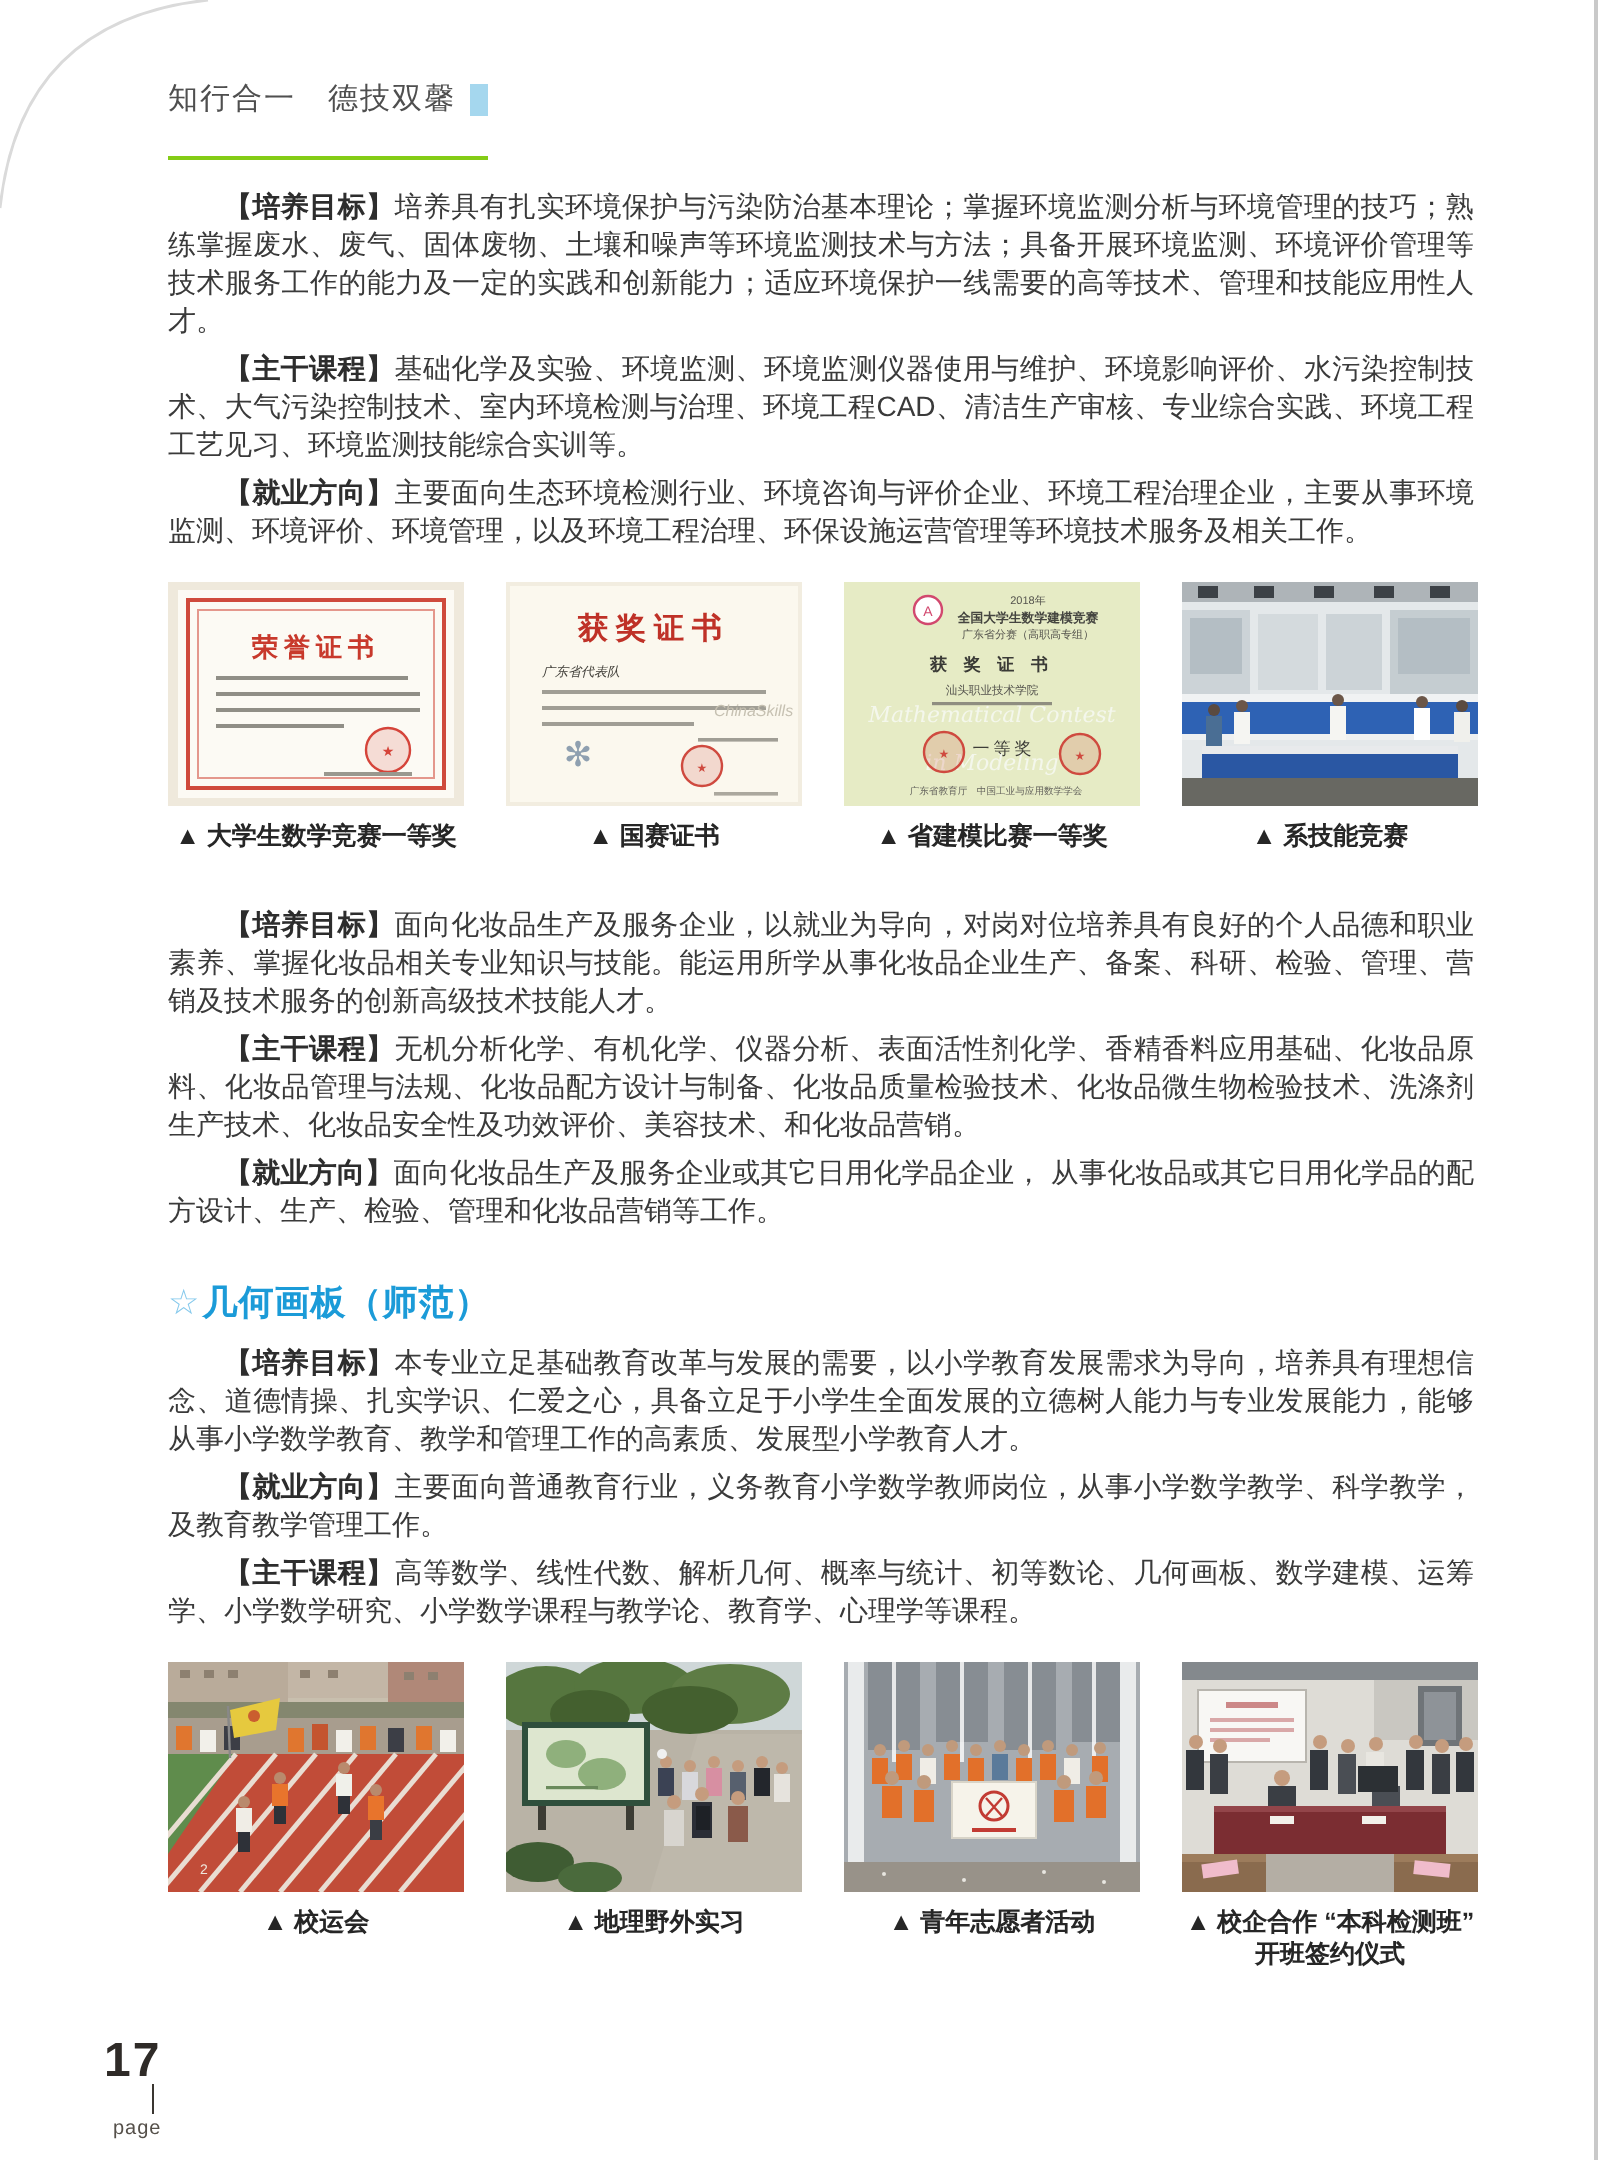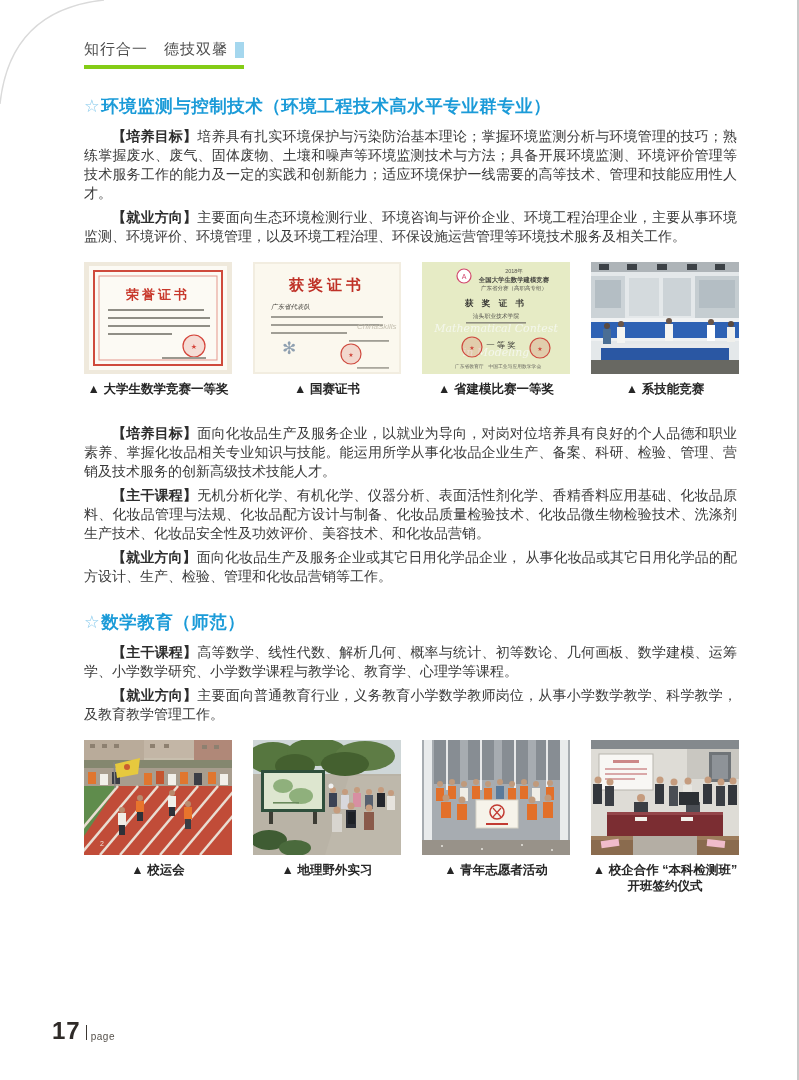--- a/index.html
+++ b/index.html
@@ -4,21 +4,21 @@
 <style>
   html,body{margin:0;padding:0;}
   body{
     width:799px;height:1080px;position:relative;background:#ffffff;
     font-family:"Liberation Sans","DejaVu Sans",sans-serif;overflow:hidden;
   }
   .right-edge{position:absolute;top:0;right:0;width:2px;height:1080px;background:#c9c9c9;}
   .corner-curve{position:absolute;top:0;left:0;}
   .header{
     position:absolute;top:40px;left:84px;display:inline-flex;align-items:center;gap:7px;
-    border-bottom:4px solid #84cc16;padding-bottom:6px;justify-content:flex-end;
+    border-bottom:2px solid #84cc16;padding-bottom:19px;justify-content:flex-end;
   }
   .slogan{font-size:15px;color:#4f4f4f;letter-spacing:1px;font-weight:500;}
   .header-square{width:9px;height:16px;background:#a5d7ee;display:inline-block;}
   .content{position:absolute;top:86px;left:84px;width:653px;}
   .sec-title{font-size:17.5px;font-weight:700;color:#1b9bd8;margin:0 0 9px 0;letter-spacing:0.5px;}
   .sec-title .star{color:#85c9ec;font-weight:400;margin-right:1px;}
   .sec-1{margin-top:8px;}
   .sec-2{margin-top:27px;}
   .sec-3{margin-top:24px;}
   .para{
@@ -27,43 +27,43 @@
   }
   .para .plabel{font-weight:700;color:#2d2d2d;}
   .photo-row{display:flex;gap:21px;margin-top:16px;}
   .photo-row figure{margin:0;width:148px;}
   .photo-row svg{display:block;}
   figcaption{
     margin-top:7px;text-align:center;font-size:12.5px;font-weight:700;color:#262626;
     white-space:nowrap;line-height:16px;
   }
   figcaption .cap2{display:block;white-space:nowrap;}
-  .footer{position:absolute;left:52px;top:1020px;display:flex;align-items:flex-end;}
+  .footer{position:absolute;left:52px;top:1020px;display:flex;align-items:flex-end;flex-direction:column;}
   .page-num{font-size:24px;font-weight:800;color:#2f2b28;letter-spacing:1px;line-height:22px;}
   .page-divider{width:1px;height:15px;background:#3a3631;margin:0 4px 2px 5px;}
   .page-label{font-size:10px;color:#55504a;letter-spacing:0.5px;margin-bottom:0;}
 </style>
 </head>
 <body>
 
 <svg class="corner-curve" width="112" height="112">
   <path d="M0,104 Q10,10 104,0" fill="none" stroke="#dadada" stroke-width="1.4"></path>
 </svg>
 <div class="right-edge"></div>
 
 <div class="header">
   <span class="slogan">知行合一　德技双馨</span>
   <span class="header-square"></span>
 </div>
 
 <div class="content">
 
   <section class="sec-1">
-    <h2 class="sec-title"><span class="star">☆</span><span>环境监测与控制技术（环境工程技术高水平专业群专业）</span></h2>
     <p class="para"><b class="plabel">【培养目标】</b><span>培养具有扎实环境保护与污染防治基本理论；掌握环境监测分析与环境管理的技巧；熟练掌握废水、废气、固体废物、土壤和噪声等环境监测技术与方法；具备开展环境监测、环境评价管理等技术服务工作的能力及一定的实践和创新能力；适应环境保护一线需要的高等技术、管理和技能应用性人才。</span></p>
+    <p class="para"><b class="plabel">【主干课程】</b><span>基础化学及实验、环境监测、环境监测仪器使用与维护、环境影响评价、水污染控制技术、大气污染控制技术、室内环境检测与治理、环境工程CAD、清洁生产审核、专业综合实践、环境工程工艺见习、环境监测技能综合实训等。</span></p>
     <p class="para"><b class="plabel">【就业方向】</b><span>主要面向生态环境检测行业、环境咨询与评价企业、环境工程治理企业，主要从事环境监测、环境评价、环境管理，以及环境工程治理、环保设施运营管理等环境技术服务及相关工作。</span></p>
   </section>
 
   <div class="photo-row">
 
     <figure>
       <svg viewBox="0 0 148 112" width="148" height="112">
         <rect width="148" height="112" fill="#efe9dc"></rect>
         <rect x="5" y="4" width="138" height="104" fill="#fcfaf4"></rect>
         <rect x="10" y="9" width="128" height="94" fill="none" stroke="#cf4a3c" stroke-width="2"></rect>
@@ -178,23 +178,24 @@
     </figure>
   </div>
 
   <section class="sec-2">
     <p class="para"><b class="plabel">【培养目标】</b><span>面向化妆品生产及服务企业，以就业为导向，对岗对位培养具有良好的个人品德和职业素养、掌握化妆品相关专业知识与技能。能运用所学从事化妆品企业生产、备案、科研、检验、管理、营销及技术服务的创新高级技术技能人才。</span></p>
     <p class="para"><b class="plabel">【主干课程】</b><span>无机分析化学、有机化学、仪器分析、表面活性剂化学、香精香料应用基础、化妆品原料、化妆品管理与法规、化妆品配方设计与制备、化妆品质量检验技术、化妆品微生物检验技术、洗涤剂生产技术、化妆品安全性及功效评价、美容技术、和化妆品营销。</span></p>
     <p class="para"><b class="plabel">【就业方向】</b><span>面向化妆品生产及服务企业或其它日用化学品企业， 从事化妆品或其它日用化学品的配方设计、生产、检验、管理和化妆品营销等工作。</span></p>
   </section>
 
   <section class="sec-3">
-    <h2 class="sec-title"><span class="star">☆</span><span>数学教育（师范）</span></h2>
+    <h2 class="sec-title"><span class="star">☆</span><span>几何画板（师范）</span></h2>
+    <p class="para"><b class="plabel">【培养目标】</b><span>本专业立足基础教育改革与发展的需要，以小学教育发展需求为导向，培养具有理想信念、道德情操、扎实学识、仁爱之心，具备立足于小学生全面发展的立德树人能力与专业发展能力，能够从事小学数学教育、教学和管理工作的高素质、发展型小学教育人才。</span></p>
+    <p class="para"><b class="plabel">【就业方向】</b><span>主要面向普通教育行业，义务教育小学数学教师岗位，从事小学数学教学、科学教学，及教育教学管理工作。</span></p>
     <p class="para"><b class="plabel">【主干课程】</b><span>高等数学、线性代数、解析几何、概率与统计、初等数论、几何画板、数学建模、运筹学、小学数学研究、小学数学课程与教学论、教育学、心理学等课程。</span></p>
-    <p class="para"><b class="plabel">【就业方向】</b><span>主要面向普通教育行业，义务教育小学数学教师岗位，从事小学数学教学、科学教学，及教育教学管理工作。</span></p>
   </section>
 
   <div class="photo-row">
 
     <figure>
       <svg viewBox="0 0 148 115" width="148" height="115">
         <rect width="148" height="115" fill="#c8bfae"></rect>
         <g>
           <rect x="0" y="0" width="60" height="20" fill="#b9ab9a"></rect>
           <rect x="60" y="0" width="50" height="18" fill="#c3b6a6"></rect>

